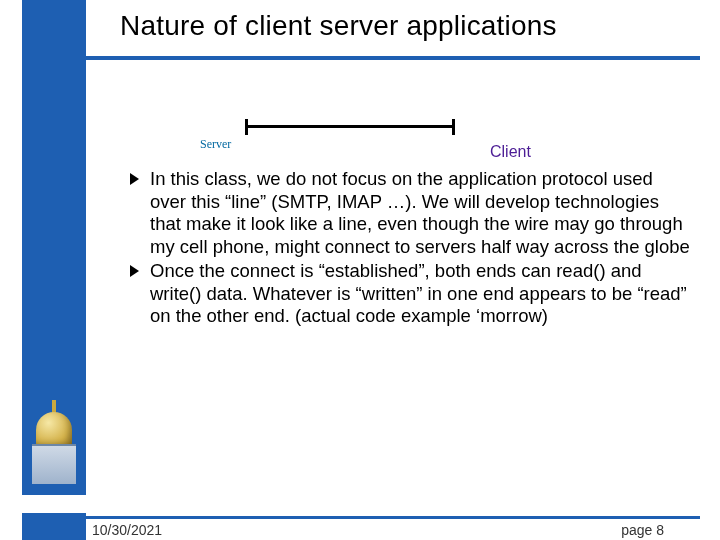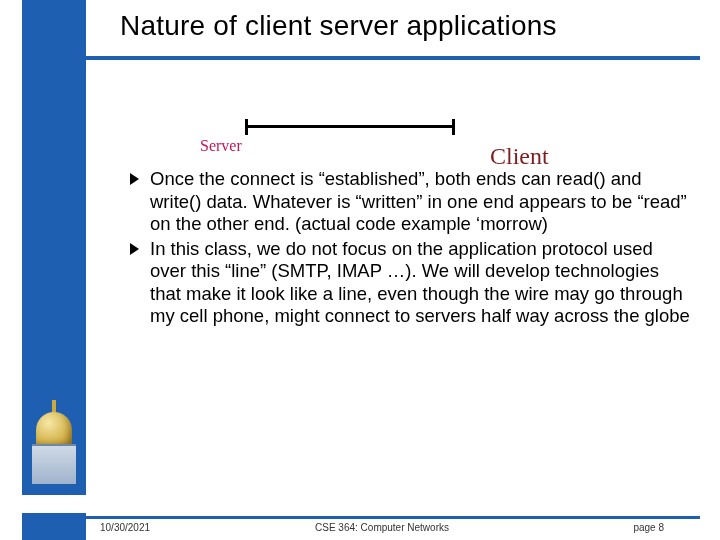--- a/index.html
+++ b/index.html
@@ -50,30 +50,30 @@
     left: 200px;
     top: 125px;
     width: 300px;
     height: 40px;
   }
   .diagram .server-label {
     position: absolute;
     left: 0px;
     top: 12px;
     font-family: "Times New Roman", Times, serif;
-    font-size: 16px;
-    color: #be185d;
+    font-size: 12px;
+    color: #0369a1;
   }
   .diagram .client-label {
     position: absolute;
     left: 290px;
     top: 18px;
-    font-family: Liberation Serif, serif;
-    font-size: 24px;
-    color: #7f1d1d;
+    font-family: Liberation Sans, sans-serif;
+    font-size: 16px;
+    color: #4c1d95;
   }
   .diagram .line-wrap {
     position: absolute;
     left: 45px;
     top: 0px;
     width: 210px;
     height: 10px;
   }
   .diagram .line-wrap::before,
   .diagram .line-wrap::after {
@@ -172,25 +172,25 @@
     position: absolute;
     left: 22px;
     top: 516px;
     width: 678px;
     height: 3px;
     background: #1e5fb2;
   }
 
   .footer {
     position: absolute;
-    left: 100px;
+    left: 92px;
     right: 20px;
     top: 522px;
     height: 14px;
-    font-size: 10px;
+    font-size: 14px;
     color: #333;
   }
   .footer .date { position: absolute; left: 0; }
   .footer .course { position: absolute; left: 0; right: 0; text-align: center; }
   .footer .page { position: absolute; right: 0; }
 </style>
 </head>
 <body>
 
 <div class="slide">
@@ -203,32 +203,31 @@
 
   <div class="diagram">
     <span class="server-label">Server</span>
     <div class="line-wrap">
       <div class="line-h"></div>
     </div>
     <span class="client-label">Client</span>
   </div>
 
   <ul class="bullets">
+    <li>In this class, we do not focus on the application protocol used over this “line” (SMTP, IMAP …). We will develop technologies that make it look like a line, even though the wire may go through my cell phone, might connect to servers half way across the globe</li>
     <li>Once the connect is “established”, both ends can read() and write() data. Whatever is “written” in one end appears to be “read” on the other end. (actual code example ‘morrow)</li>
-    <li>In this class, we do not focus on the application protocol used over this “line” (SMTP, IMAP …). We will develop technologies that make it look like a line, even though the wire may go through my cell phone, might connect to servers half way across the globe</li>
   </ul>
 
   <div class="emblem">
     <div class="spire"></div>
     <div class="dome"></div>
     <div class="base"></div>
   </div>
   <div class="emblem-white-box"></div>
 
   <div class="footer-rule"></div>
 
   <div class="footer">
     <span class="date">10/30/2021</span>
-    <span class="course">CSE 364: Computer Networks</span>
     <span class="page">page 8</span>
   </div>
 
 </div>
 
 </body></html>

